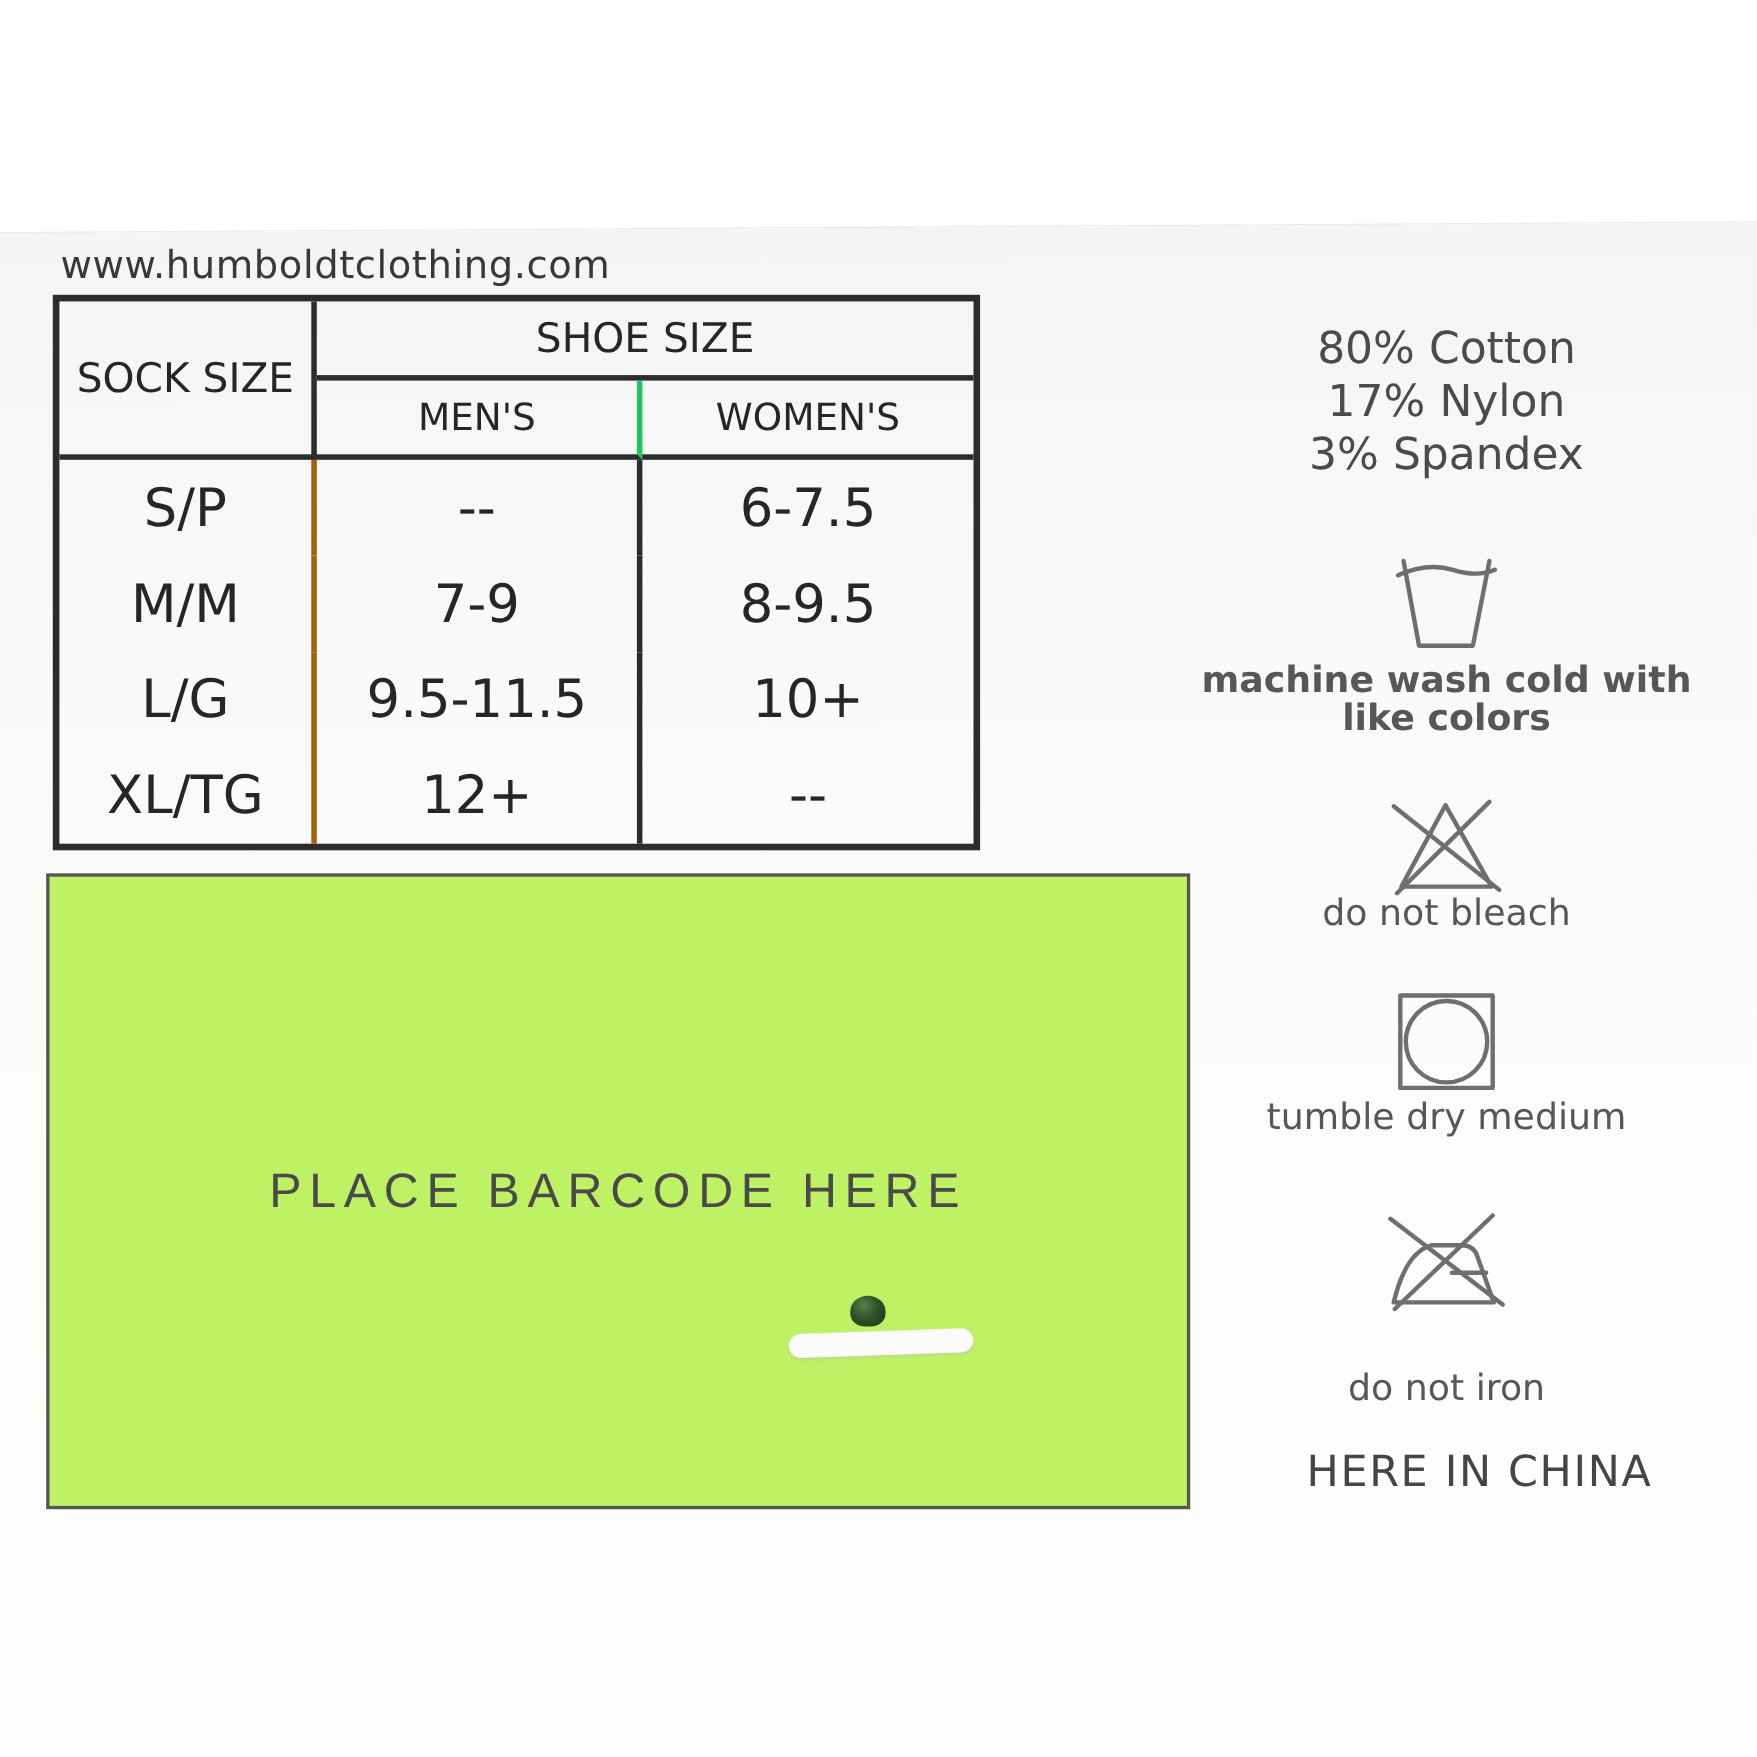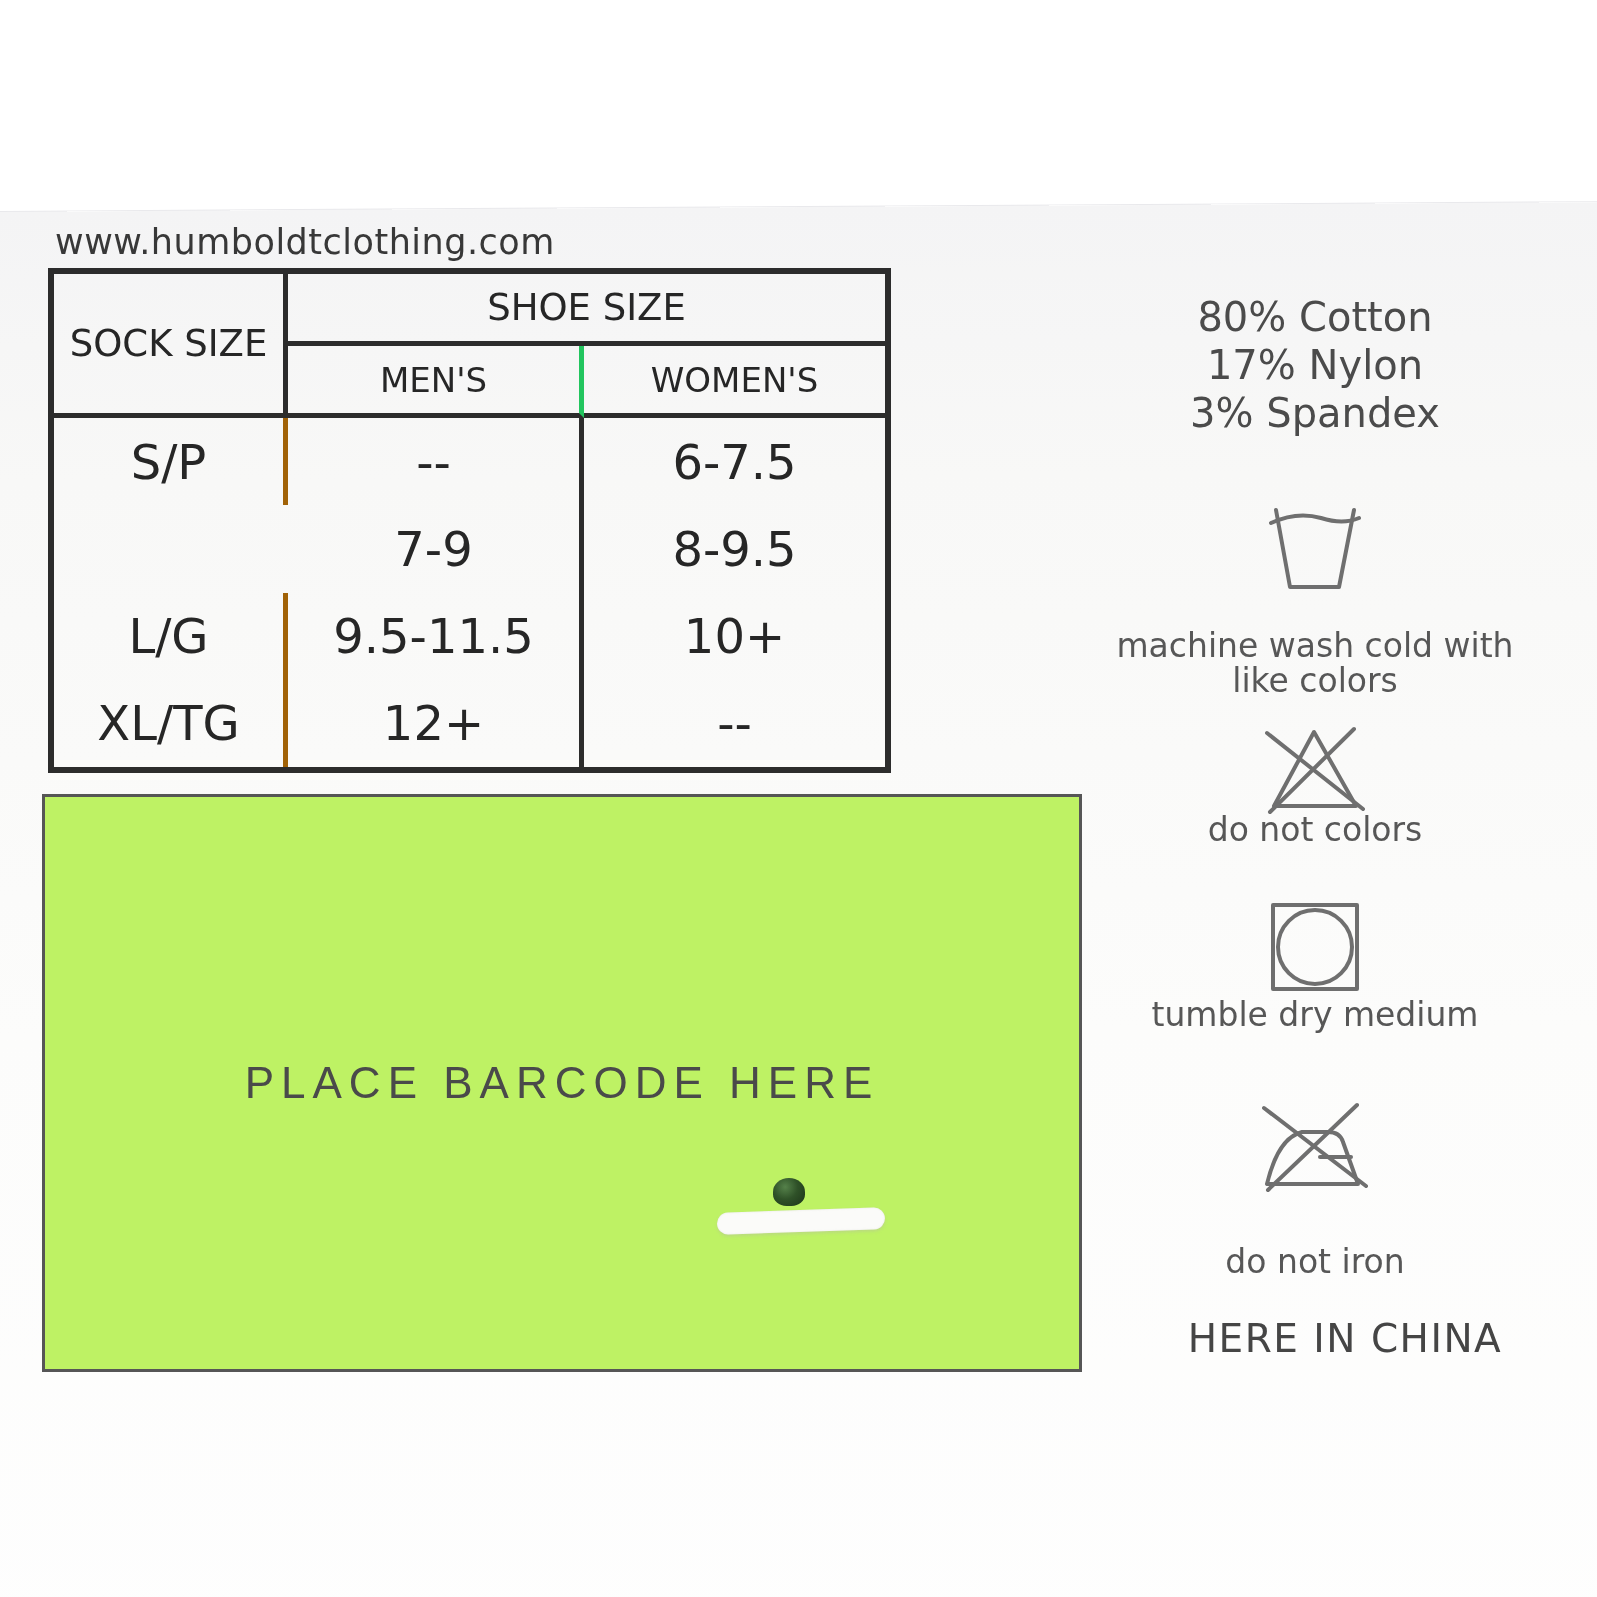--- a/index.html
+++ b/index.html
@@ -151,21 +151,21 @@
   .icon-wash   { top: 503px; }
   .icon-bleach { top: 720px; }
   .icon-dry    { top: 898px; }
   .icon-iron   { top: 1100px; }
 
   .care-text {
     font-size: 33px;
     line-height: 35px;
     color: #575757;
   }
-  .txt-wash   { top: 628px; left: 0; padding: 0 5px; box-sizing: border-box; }
+  .txt-wash   { top: 600px; left: 0; padding: 0 5px; box-sizing: border-box; font-weight: bold; }
   .txt-bleach { top: 812px; }
   .txt-dry    { top: 997px; }
   .txt-iron   { top: 1200px; margin-top: 44px; }
 
   .origin {
     top: 1316px;
     left: 30px !important;
     font-size: 39px;
     letter-spacing: 1.5px;
     color: #454545;
@@ -189,20 +189,21 @@
 <div class="size-table">
   <div class="cell cell-sock-hdr">SOCK SIZE</div>
   <div class="cell cell-shoe-hdr">SHOE SIZE</div>
   <div class="cell cell-mens-hdr">MEN'S</div>
   <div class="cell cell-womens-hdr">WOMEN'S</div>
 
   <div class="cell body-c1 r1">S/P</div>
   <div class="cell body-c2 r1">--</div>
   <div class="cell body-c3 r1">6-7.5</div>
 
+  <div class="cell body-c1 r2">M/M</div>
   <div class="cell body-c2 r2">7-9</div>
   <div class="cell body-c3 r2">8-9.5</div>
 
   <div class="cell body-c1 r3">L/G</div>
   <div class="cell body-c2 r3">9.5-11.5</div>
   <div class="cell body-c3 r3">10+</div>
 
   <div class="cell body-c1 r4">XL/TG</div>
   <div class="cell body-c2 r4">12+</div>
   <div class="cell body-c3 r4">--</div>
@@ -230,21 +231,21 @@
   </div>
   <div class="care-text txt-wash">machine wash cold with like colors</div>
 
   <div class="icon-wrap care-icon icon-bleach">
     <svg width="116" height="96" viewBox="0 0 116 96">
       <path class="stroke" d="M 57 12 L 17 86 L 99 86 Z"></path>
       <line class="stroke" x1="10" y1="13" x2="106" y2="89"></line>
       <line class="stroke" x1="97" y1="9" x2="13" y2="92"></line>
     </svg>
   </div>
-  <div class="care-text txt-bleach">do not colors</div>
+  <div class="care-text txt-bleach">do not bleach</div>
 
   <div class="icon-wrap care-icon icon-dry">
     <svg width="98" height="98" viewBox="0 0 98 98">
       <rect class="stroke" x="7" y="7" width="84" height="84"></rect>
       <circle class="stroke" cx="49" cy="49" r="37"></circle>
     </svg>
   </div>
   <div class="care-text txt-dry">tumble dry medium</div>
 
   <div class="icon-wrap care-icon icon-iron">

